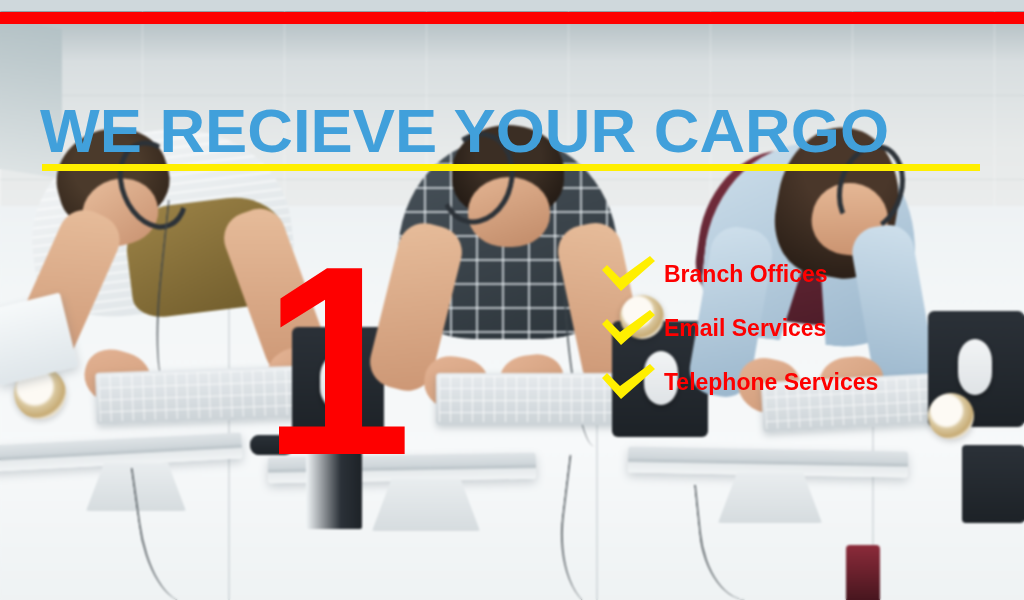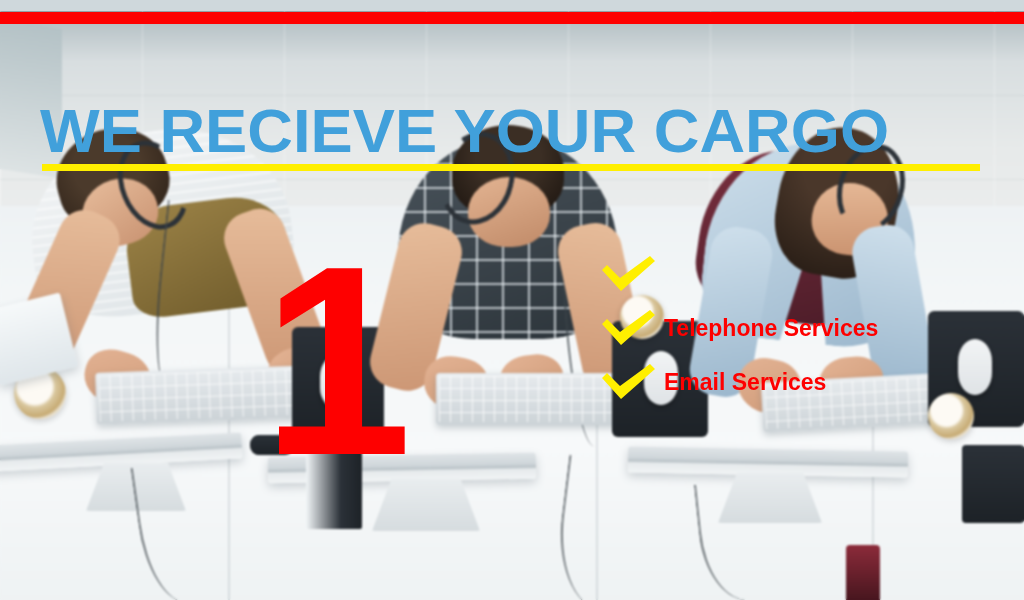--- a/index.html
+++ b/index.html
@@ -399,34 +399,35 @@
     <div class="headline-rule"></div>
 
     <div class="big-number">1</div>
 
     <div class="bullets">
 
       <div class="bullet">
         <svg class="check-icon" viewBox="0 0 58 40" aria-hidden="true">
           <path d="M2 16 L7 11 L20 24 L50 2 L55 7 L21 37 Z" fill="#FFEF00"></path>
         </svg>
+        <span class="bullet-label">Branch Offices</span>
+      </div>
+
+      <div class="bullet">
+        <svg class="check-icon" viewBox="0 0 58 40" aria-hidden="true">
+          <path d="M2 16 L7 11 L20 24 L50 2 L55 7 L21 37 Z" fill="#FFEF00"></path>
+        </svg>
+        <span class="bullet-label">Email Services</span>
       </div>
 
       <div class="bullet">
         <svg class="check-icon" viewBox="0 0 58 40" aria-hidden="true">
           <path d="M2 16 L7 11 L20 24 L50 2 L55 7 L21 37 Z" fill="#FFEF00"></path>
         </svg>
         <span class="bullet-label">Telephone Services</span>
       </div>
 
-      <div class="bullet">
-        <svg class="check-icon" viewBox="0 0 58 40" aria-hidden="true">
-          <path d="M2 16 L7 11 L20 24 L50 2 L55 7 L21 37 Z" fill="#FFEF00"></path>
-        </svg>
-        <span class="bullet-label">Email Services</span>
-      </div>
-
     </div>
 
     <div class="bottom-hairline"></div>
   </div>
 
 </div>
 
 </body></html>

